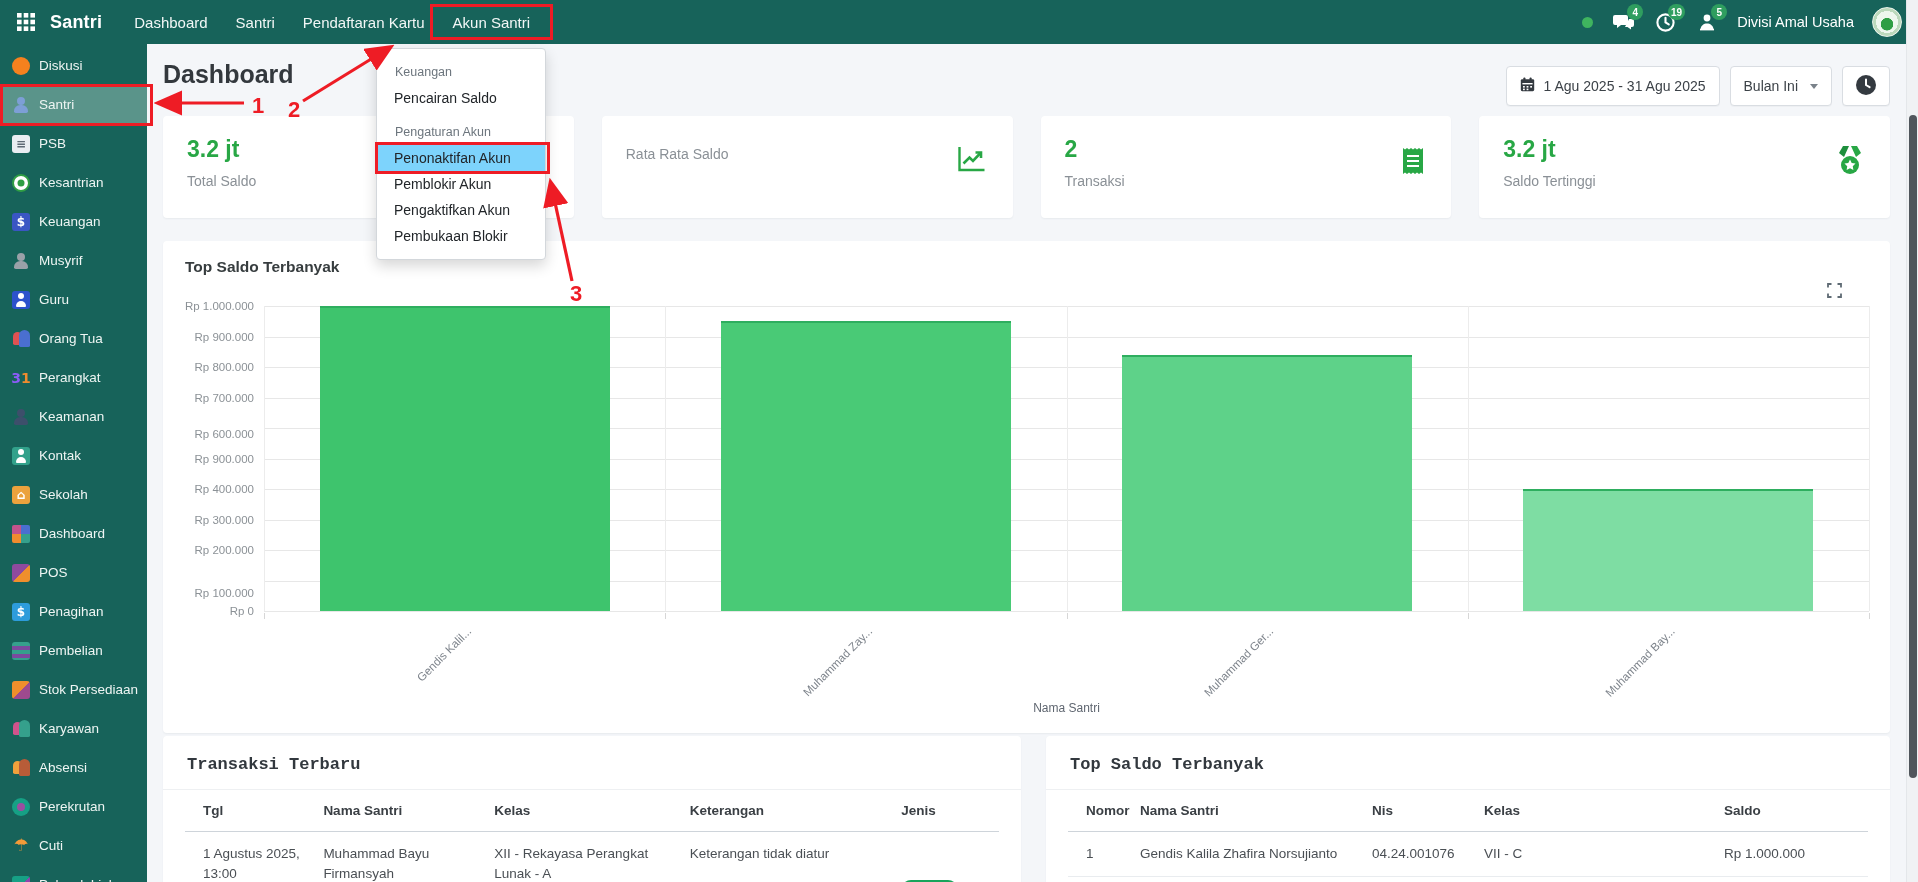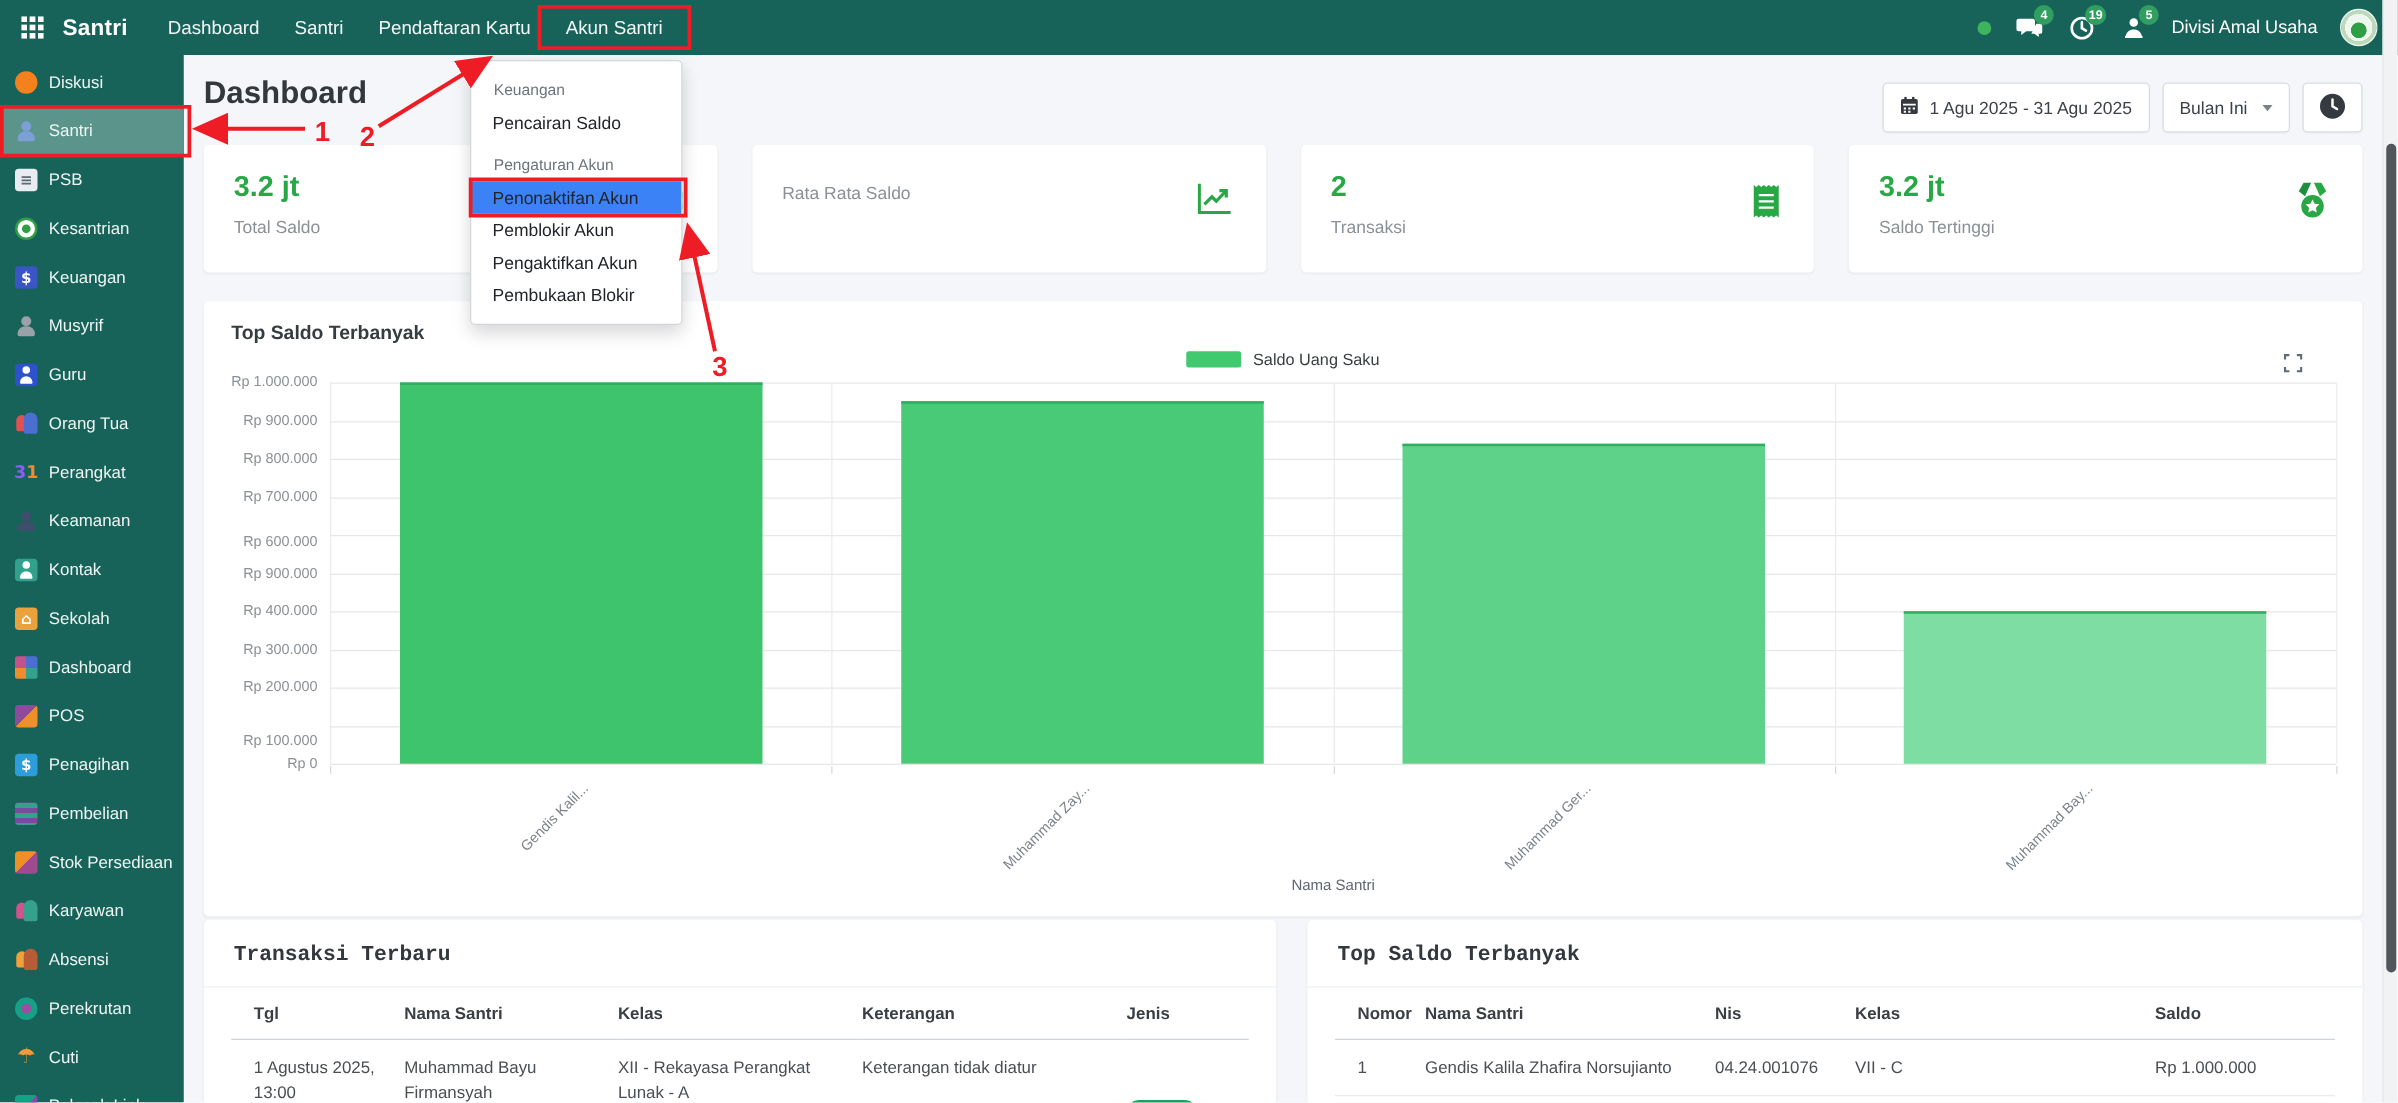--- a/index.html
+++ b/index.html
@@ -92,21 +92,21 @@
   tbody td { font-size:13.5px; color:#4a4f54; padding:12px 8px 12px 0; vertical-align:top; border-bottom:1px solid #e9ecef; line-height:1.45; }
   th:first-child, td:first-child { padding-left:18px; }
   .pill { display:inline-block; background:#18a45c; color:#fff; font-size:11px; font-weight:700; padding:3px 11px; border-radius:10px;margin-top:36px; }
 
   
   .dropdown { position:absolute; left:376px; top:48px; width:170px; background:#fff; border:1px solid #d3d7db; border-radius:4px; box-shadow:0 6px 14px rgba(0,0,0,.16); padding:16px 0 10px; z-index:50; }
   .dd-header { font-size:12.5px; color:#6c757d; padding:0 10px 4px 18px; }
   .dd-header + .dd-item { margin-top:2px; }
   .dd-gap { height:14px; }
   .dd-item { position:relative; font-size:14px; color:#212529; padding:5px 8px 5px 17px; cursor:pointer; white-space:nowrap; }
-  .dd-item.highlighted { background:#3b82f6; }
+  .dd-item.highlighted { background:#7dd3fc; }
 
   
   .scroll-track { position:absolute; right:0; top:0; width:12px; height:882px; background:#f0f2f4; border-left:1px solid #e4e7ea; z-index:70; }
   .scroll-thumb { position:absolute; left:2px; width:8px; top:115px; height:663px; background:#50565c; border-radius:4px; }
 
   
   .annot-svg { position:absolute; inset:0; width:1918px; height:882px; pointer-events:none; z-index:65; }
 </style>
 </head>
 <body>
@@ -341,24 +341,20 @@
             <path d="M7 0h6l-5 11-5-4z" fill="#1d8f3c"></path>
             <path d="M21 0h-6l5 11 5-4z" fill="#28a745"></path>
             <circle cx="14" cy="19" r="9" fill="#28a745"></circle>
             <path d="M14 13.5l1.7 3.4 3.8.55-2.75 2.7.65 3.8L14 22.2l-3.4 1.75.65-3.8-2.75-2.7 3.8-.55z" fill="#fff"></path>
           </svg></span>
       </div>
     </div>
 
   <section class="chart-card">
     <div class="chart-title">Top Saldo Terbanyak</div>
-    <div class="legend">
-      <span class="legend-swatch"></span>
-      <span class="legend-label">Saldo Uang Saku</span>
-    </div>
     <span class="expand-ico">
       <svg width="15" height="15" viewBox="0 0 15 15" fill="none" stroke="#5f6b74" stroke-width="1.8">
           <path d="M1 4.5V1h3.5M10.5 1H14v3.5M14 10.5V14h-3.5M4.5 14H1v-3.5"></path>
         </svg>
     </span>
     <div class="chart-area">
         <div class="gridline-h" style="top: 305px;"></div>
         <div class="ytick" style="top: 305px;">Rp 0</div>
         <div class="gridline-h" style="top: 274.5px;"></div>
         <div class="ytick" style="top: 287px;">Rp 100.000</div>

